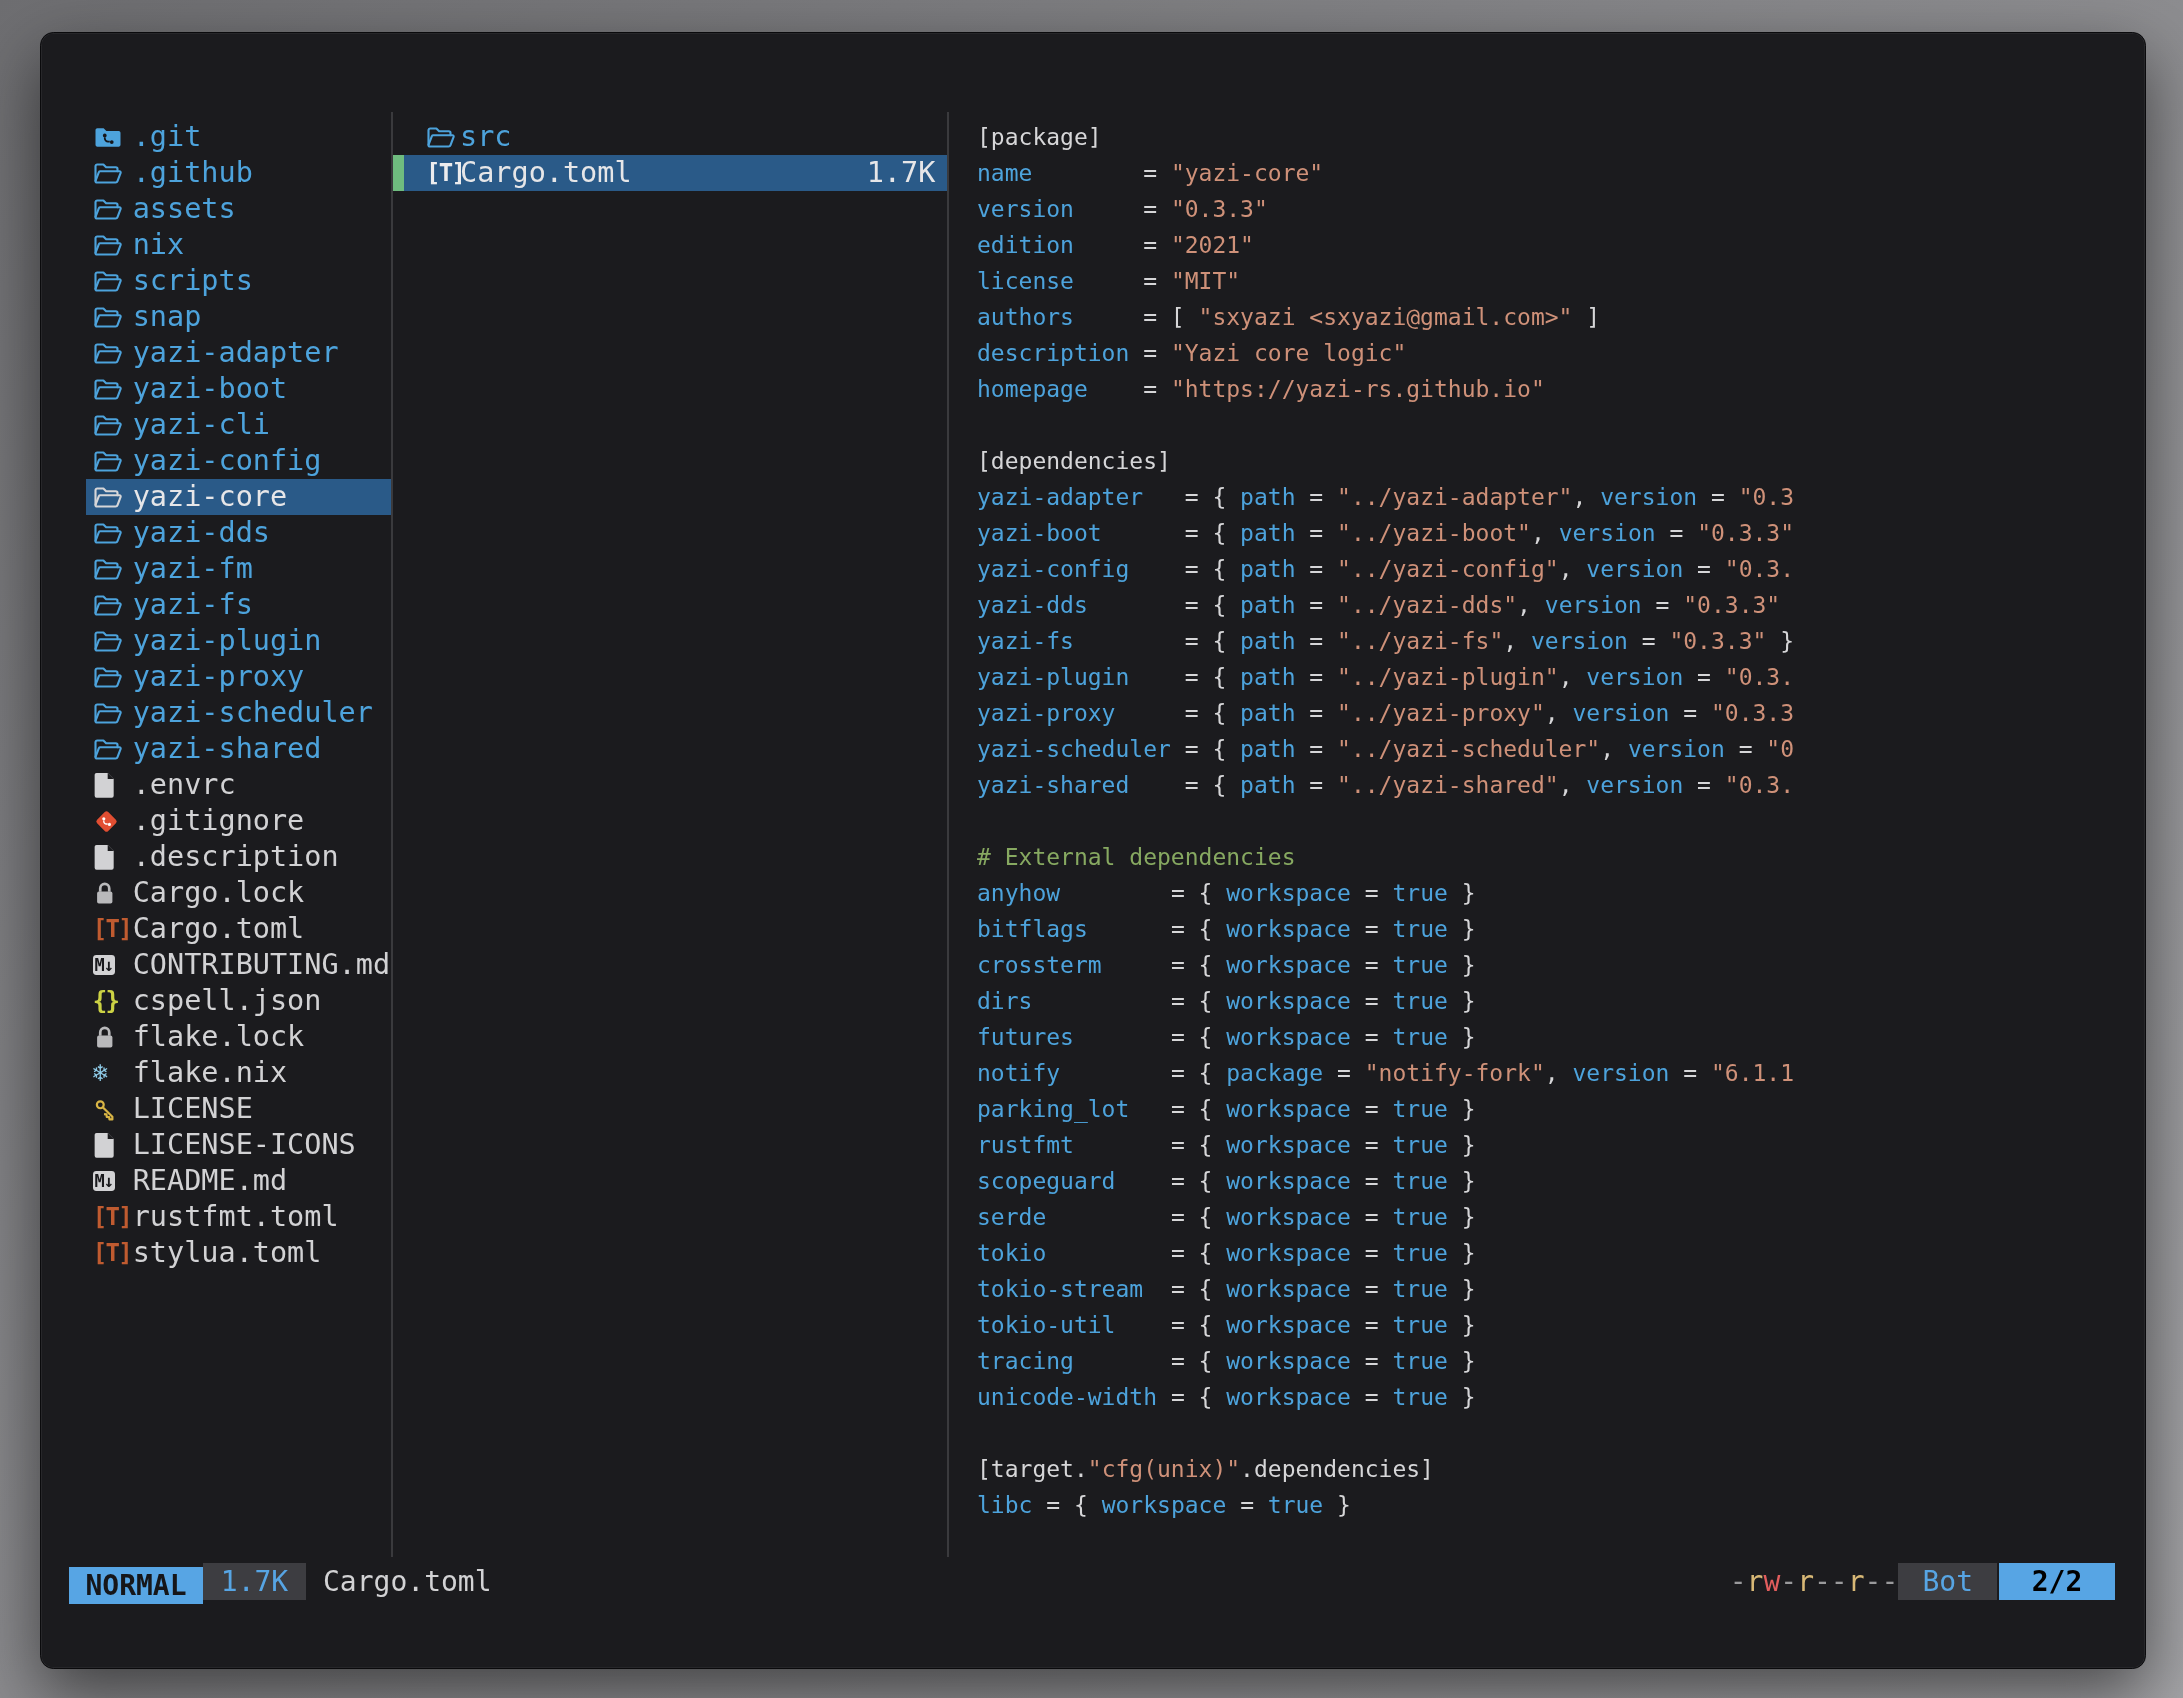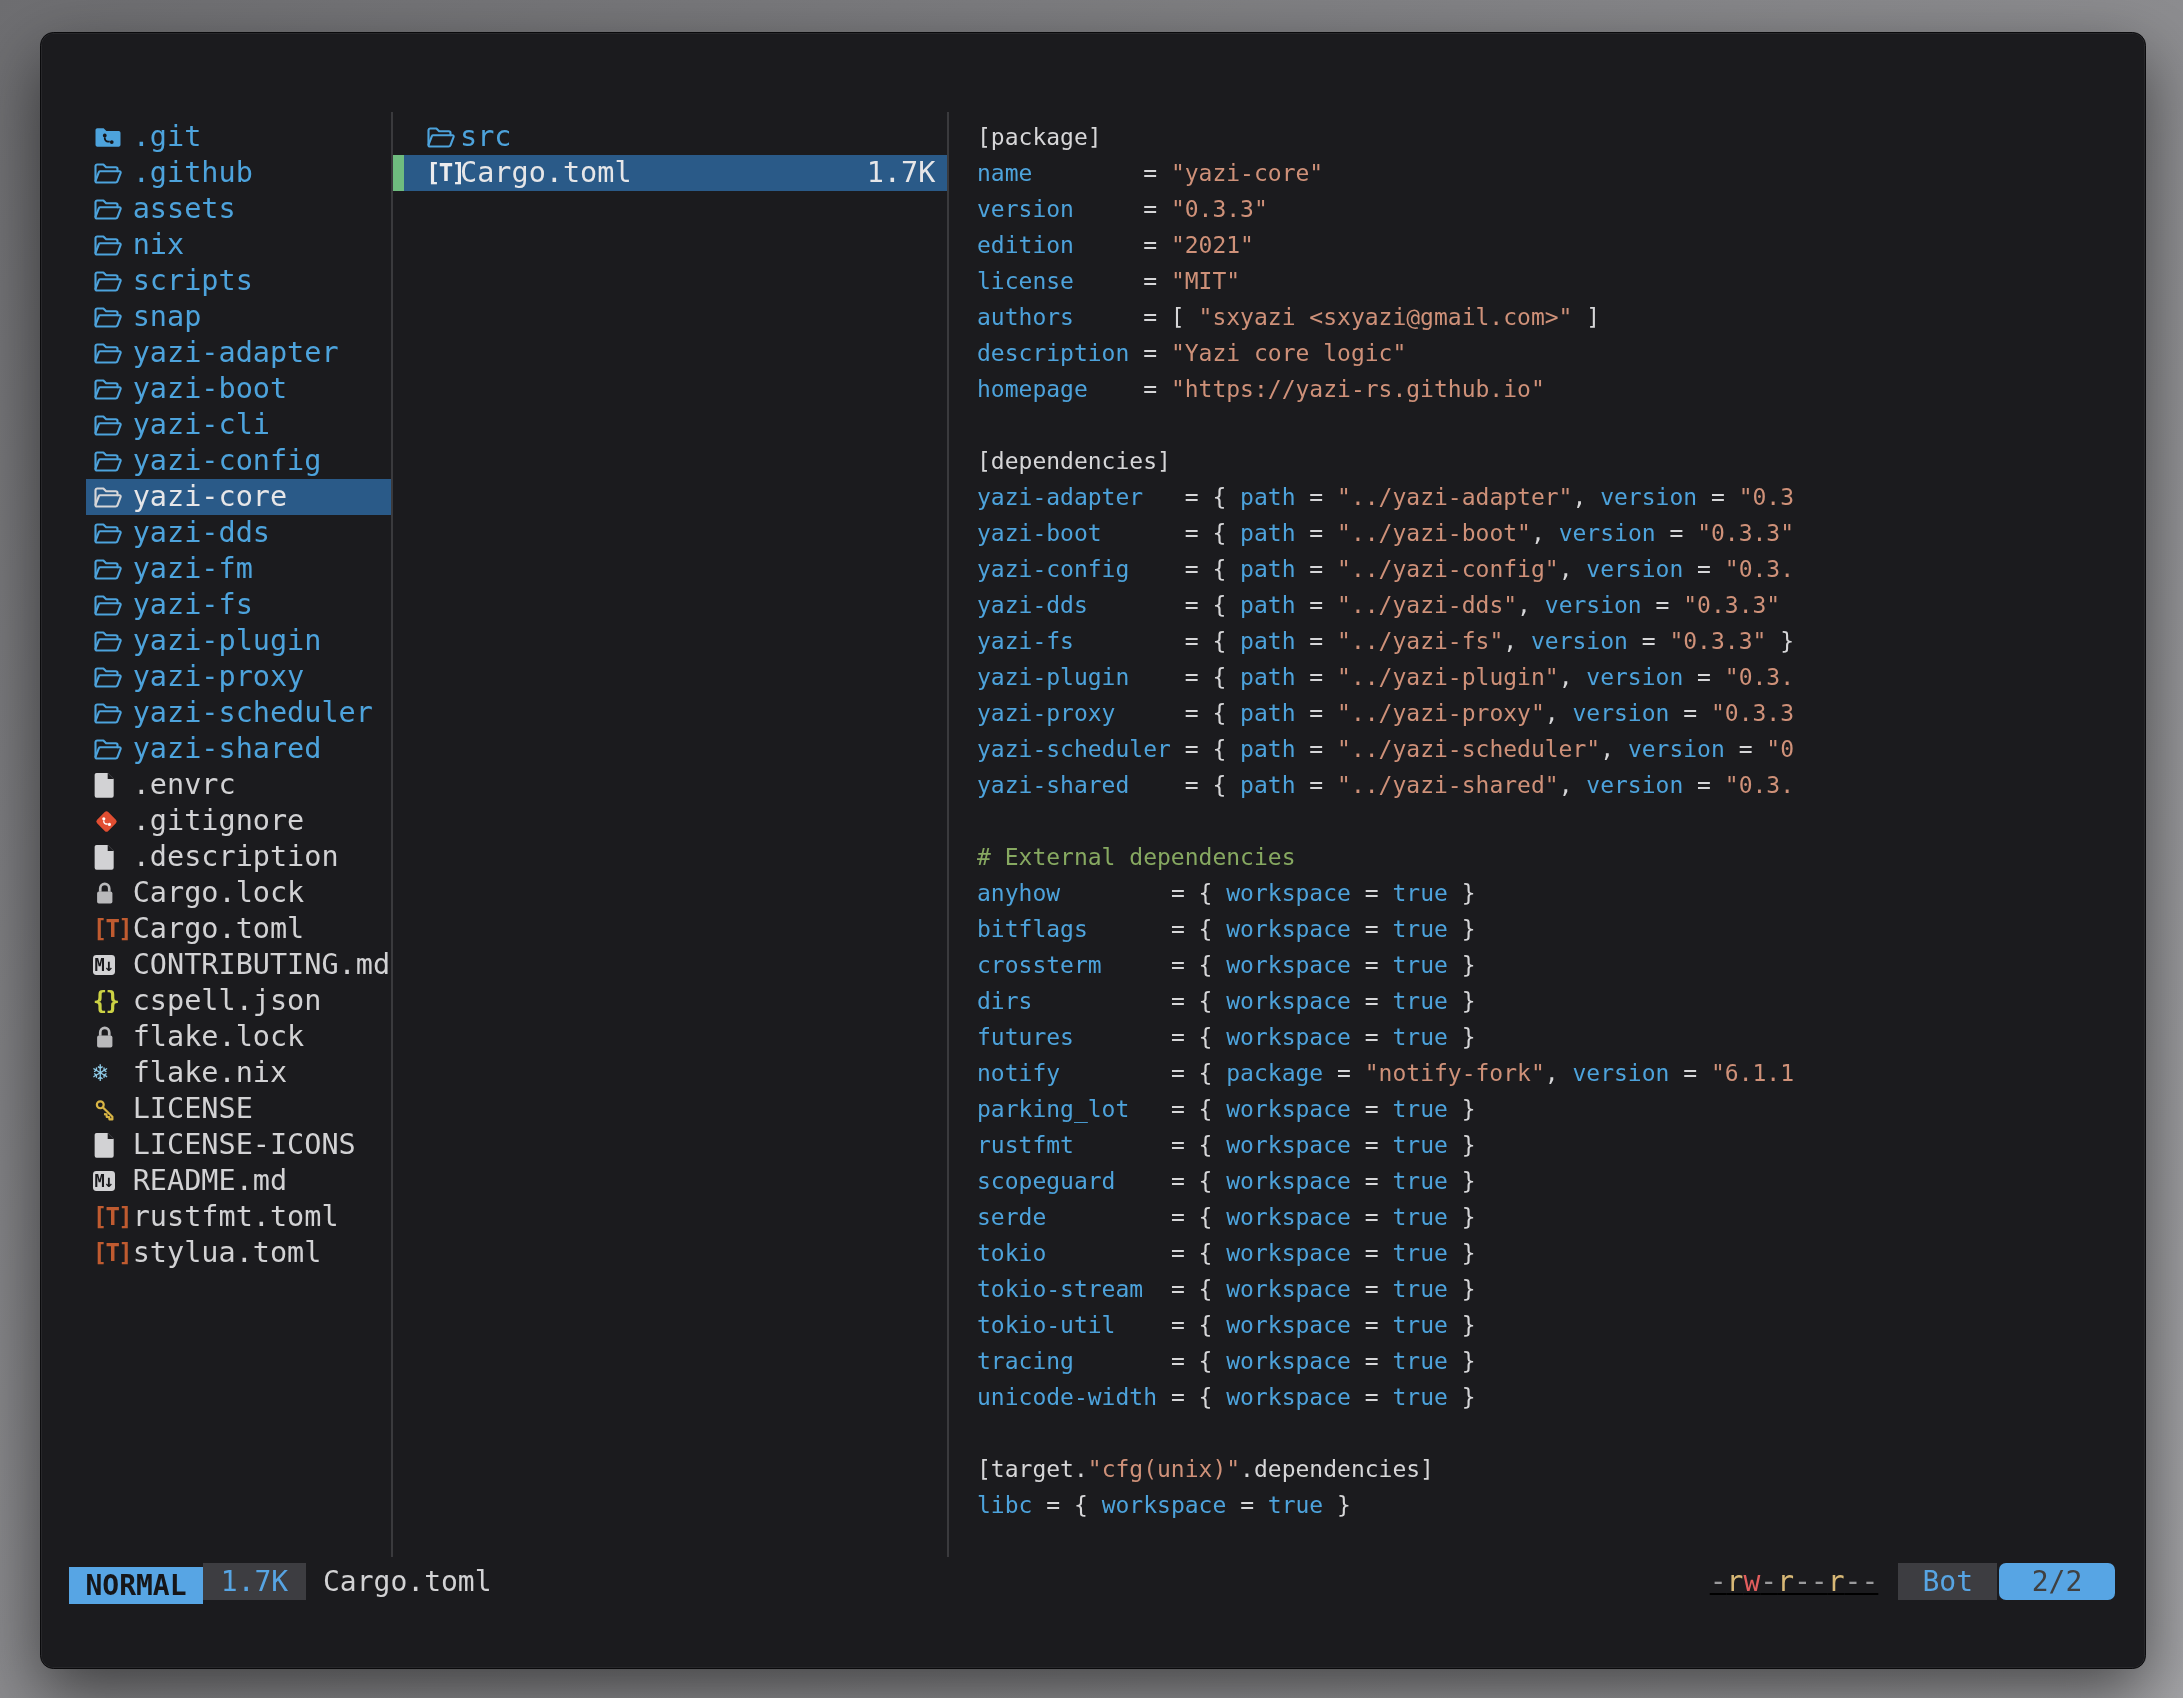--- a/index.html
+++ b/index.html
@@ -47,24 +47,24 @@
   .sg-s{color:#d6d6d8;} .sg-k{color:#4da3dc;} .sg-o{color:#d6d6d8;}
   .sg-v{color:#cf9179;} .sg-c{color:#87a961;}
   
   .statusbar{position:absolute;left:28px;right:30px;top:1530px;height:37px;
     display:flex;justify-content:space-between;align-items:center;font-size:28px;}
   .sb-left,.sb-right{display:flex;align-items:center;height:37px;}
   .badge{display:inline-flex;align-items:center;justify-content:center;height:37px;flex:none;}
   .sb-mode{min-width:134px;background:#57a5e4;color:#161619;font-weight:bold;margin-top:8px;}
   .sb-size{min-width:103px;background:#3d3d41;color:#57a5e4;}
   .sb-file{color:#d2d2d4;margin-left:17px;}
-  .sb-perms{margin-right:20px;letter-spacing:0;text-decoration:underline;}
+  .sb-perms{letter-spacing:0;}
   .pm-dim{color:#9a9a9c;} .pm-r{color:#d8b876;} .pm-w{color:#e25d5d;}
   .sb-pos{min-width:99px;background:#3d3d41;color:#57a5e4;margin-right:1.7px;}
-  .sb-counter{min-width:116px;background:#57a5e4;color:#404040;font-weight:normal;border-radius:7px;}
+  .sb-counter{min-width:116px;background:#57a5e4;color:#000000;font-weight:bold;}
 </style>
 </head>
 <body>
 
 <div class="stage">
   <div class="window">
     <div class="pane pane-left" id="paneLeft">
         <div class="row"><span class="icell"><svg width="30" height="25" viewBox="0 0 24 20">
               <path d="M2 4 C2 3.2 2.6 2.5 3.5 2.5 H8.5 L10.7 4.7 H20.5 C21.4 4.7 22 5.4 22 6.2 V15.8 C22 16.6 21.4 17.3 20.5 17.3 H3.5 C2.6 17.3 2 16.6 2 15.8 Z" fill="#4da3dc"></path>
               <circle cx="9.4" cy="8.3" r="1.5" fill="#16161a"></circle>

